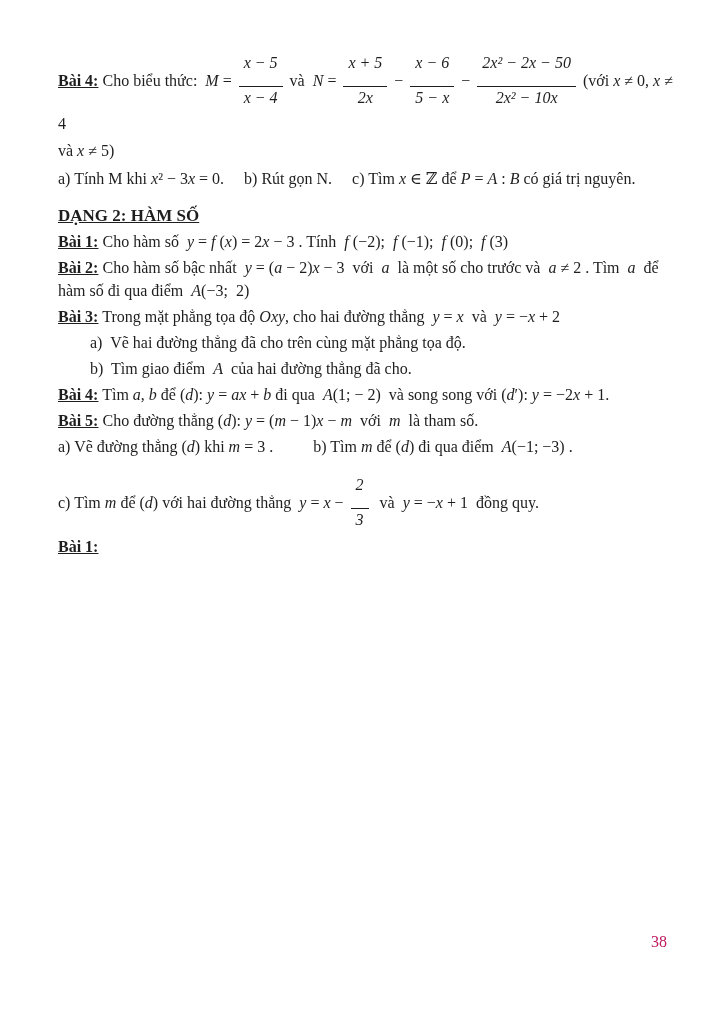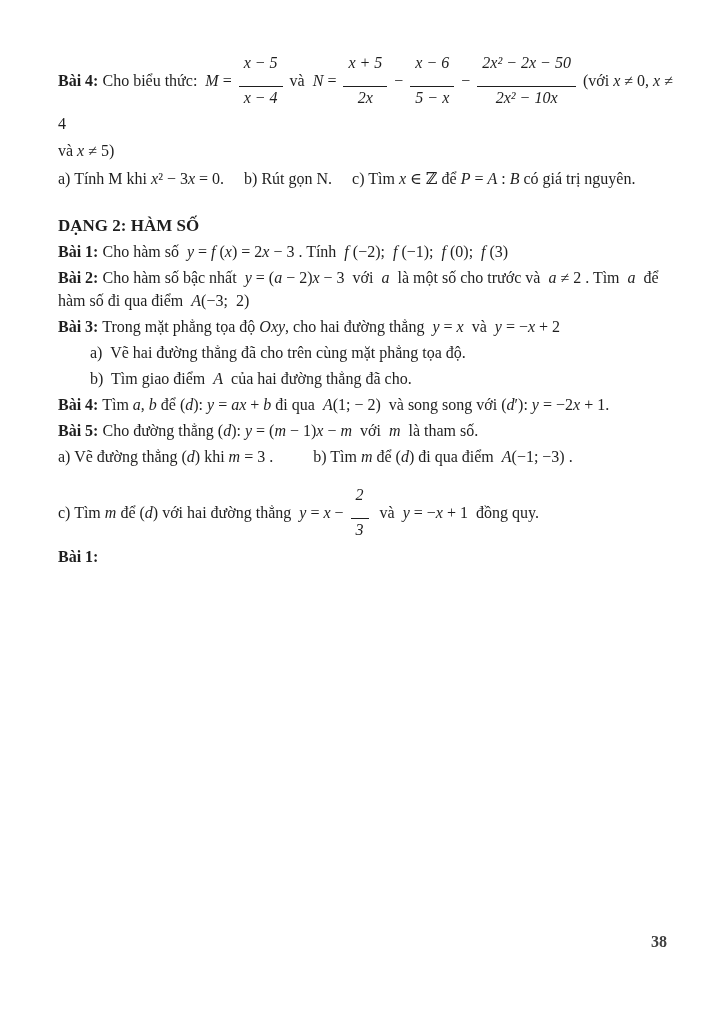--- a/index.html
+++ b/index.html
@@ -19,21 +19,21 @@
     position: absolute;
     top: 52px;
     left: 58px;
     right: 48px;
   }
   .para {
     white-space: pre-wrap;
     line-height: 23px;
     margin: 3px 0;
   }
-  .bold { font-weight: bold; }
+  .bold { font-weight: bold; text-decoration: underline; }
   .math { font-style: italic; }
   .reg { font-style: normal; }
 
   
   .frac {
     display: inline-block;
     vertical-align: middle;
     text-align: center;
     margin: 0 3px;
     line-height: 1.15;
@@ -42,34 +42,33 @@
   }
   .frac .num {
     display: block;
     padding: 1px 5px 14px;
     border-bottom: 1.3px solid #1e1e1e;
   }
   .frac .den { display: block; padding: 2px 5px 0; }
 
   
   [data-name="problem-4-statement"] { line-height: 27px; }
-  [data-name="heading-dang-2"] { margin-top: 24px; font-size: 17px; }
+  [data-name="heading-dang-2"] { margin-top: 14px; font-size: 17px; }
   [data-name="dang2-bai-3a"],
   [data-name="dang2-bai-3b"],
   [data-name="dang2-bai-3c"] { padding-left: 32px; }
   [data-name="dang2-bai-5c"] { margin-top: 19px; }
   [data-name="heading-dang-3"] { margin-top: 42px; font-size: 17px; }
 
   .page-number {
     position: absolute;
     top: 933px;
     right: 57px;
     font-size: 16px;
-    color: #404040;
-    font-weight: bold;
+    color: #be185d;
   }
 </style>
 </head>
 <body>
 
 <div class="page" data-name="document-page">
   <div class="doc-body" data-name="document-body">
       <div class="para" data-name="problem-4-statement"><span class="bold" data-name="bold-run">Bài 4:</span><span class="reg" data-name="text-run"> Cho biểu thức:  </span><span class="math" data-name="math-run">M</span><span class="reg" data-name="text-run"> = </span><span class="frac" data-name="fraction"><span class="num math" data-name="fraction-numerator">x − 5</span><span class="den math" data-name="fraction-denominator">x − 4</span></span><span class="reg" data-name="text-run"> và  </span><span class="math" data-name="math-run">N</span><span class="reg" data-name="text-run"> = </span><span class="frac" data-name="fraction"><span class="num math" data-name="fraction-numerator">x + 5</span><span class="den math" data-name="fraction-denominator">2x</span></span><span class="reg" data-name="text-run"> − </span><span class="frac" data-name="fraction"><span class="num math" data-name="fraction-numerator">x − 6</span><span class="den math" data-name="fraction-denominator">5 − x</span></span><span class="reg" data-name="text-run"> − </span><span class="frac" data-name="fraction"><span class="num math" data-name="fraction-numerator">2x² − 2x − 50</span><span class="den math" data-name="fraction-denominator">2x² − 10x</span></span><span class="reg" data-name="text-run"> (với </span><span class="math" data-name="math-run">x</span><span class="reg" data-name="text-run"> ≠ 0, </span><span class="math" data-name="math-run">x</span><span class="reg" data-name="text-run"> ≠ 4</span><br><span class="reg" data-name="text-run">và </span><span class="math" data-name="math-run">x</span><span class="reg" data-name="text-run"> ≠ 5)</span></div>
       <div class="para" data-name="problem-4-parts"><span class="reg" data-name="text-run">a) Tính M khi </span><span class="math" data-name="math-run">x</span><span class="reg" data-name="text-run">² − 3</span><span class="math" data-name="math-run">x</span><span class="reg" data-name="text-run"> = 0.     b) Rút gọn N.     c) Tìm </span><span class="math" data-name="math-run">x</span><span class="reg" data-name="text-run"> ∈ ℤ để </span><span class="math" data-name="math-run">P</span><span class="reg" data-name="text-run"> = </span><span class="math" data-name="math-run">A</span><span class="reg" data-name="text-run"> : </span><span class="math" data-name="math-run">B</span><span class="reg" data-name="text-run"> có giá trị nguyên.</span></div>
       <div class="para" data-name="heading-dang-2"><span class="bold" data-name="bold-run">DẠNG 2: HÀM SỐ</span></div>

